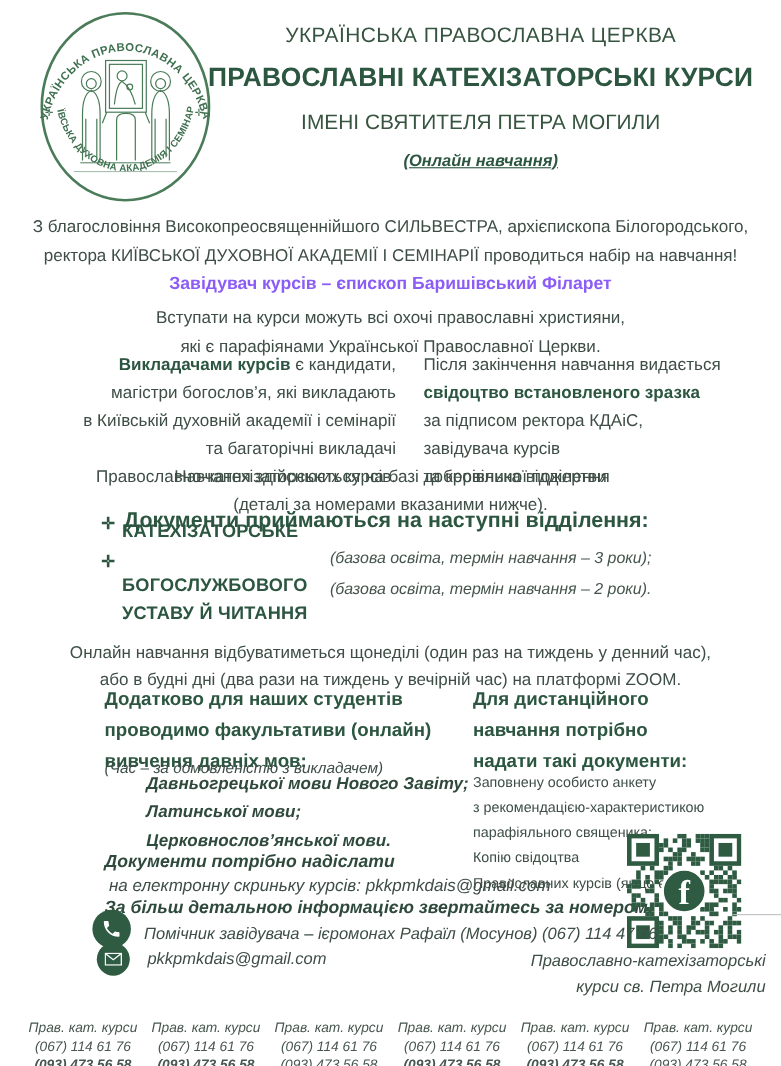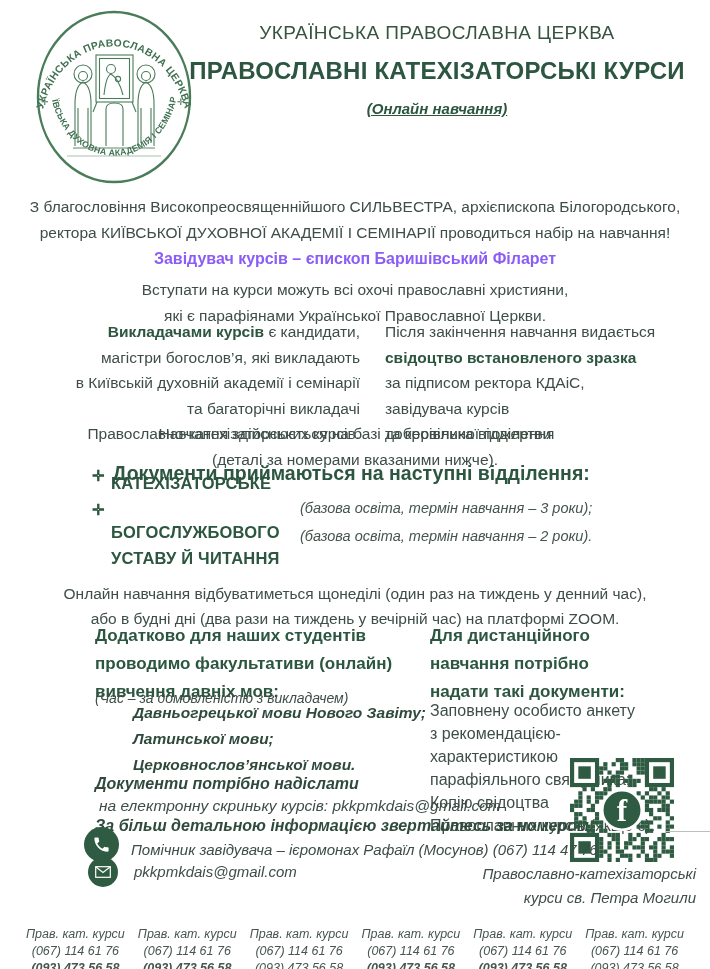--- a/index.html
+++ b/index.html
@@ -34,21 +34,21 @@
   .dept-cross{left:92px;top:501px;}
   .dept-name{left:111px;font-size:16.5px;font-weight:bold;color:#2c5640;letter-spacing:.2px;}
   .dept-note{left:300px;font-size:14.5px;font-style:italic;color:#45554c;}
 
   .schedule{left:0;right:0;top:581px;font-size:15.5px;line-height:25px;}
 
   .extras-head{left:95px;top:622px;font-size:17px;font-weight:bold;color:#2c5640;line-height:28px;}
   .extras-note{left:95px;top:690px;font-size:14px;font-style:italic;}
   .lang{left:133px;font-size:15.5px;font-weight:bold;font-style:italic;color:#2f4a3d;}
   .docs-head{left:430px;top:622px;font-size:17px;font-weight:bold;color:#2c5640;line-height:28px;}
-  .docs-items{left:430px;top:699px;font-size:16px;line-height:23px;width:230px;}
+  .docs-items{left:430px;top:699px;font-size:13px;line-height:23px;width:230px;}
 
   .send1{left:95px;top:775px;font-size:16px;font-weight:bold;font-style:italic;color:#2f4a3d;}
   .send2{left:99px;top:797px;font-size:15.5px;font-style:italic;}
   .send3{left:95px;top:817px;font-size:16px;font-weight:bold;font-style:italic;color:#2f4a3d;}
 
   .qr{left:570px;top:758px;width:104px;height:104px;}
   .divider{left:666px;top:831px;width:44px;height:1px;background:#bcc0bc;}
 
   .icon-circle{border-radius:50%;background:#2e5b41;display:flex;align-items:center;justify-content:center;}
   .phone-circle{left:84px;top:827px;width:35px;height:35px;}
@@ -103,20 +103,21 @@
       <path d="M64 94 L60 104 M99 94 L103 104"></path>
 
       <path d="M40 140 L122 140" stroke-width="0.9"></path>
       <path d="M34 148 L128 148" stroke-width="0.7" opacity="0.7"></path>
     </g>
   </svg>
 
   <div class="abs header-text">
     <div class="church">УКРАЇНСЬКА ПРАВОСЛАВНА ЦЕРКВА</div>
     <div class="main-title">ПРАВОСЛАВНІ КАТЕХІЗАТОРСЬКІ КУРСИ</div>
+    <div class="subtitle">ІМЕНІ СВЯТИТЕЛЯ ПЕТРА МОГИЛИ</div>
     <div><span class="mode">(Онлайн навчання)</span></div>
   </div>
 
   <div class="abs center intro">
     <div>З благословіння Високопреосвященнійшого СИЛЬВЕСТРА, архієпископа Білогородського,</div>
     <div>ректора КИЇВСЬКОЇ ДУХОВНОЇ АКАДЕМІЇ І СЕМІНАРІЇ проводиться набір на навчання!</div>
   </div>
 
   <div class="abs center head-line">Завідувач курсів – єпископ Баришівський Філарет</div>
 

